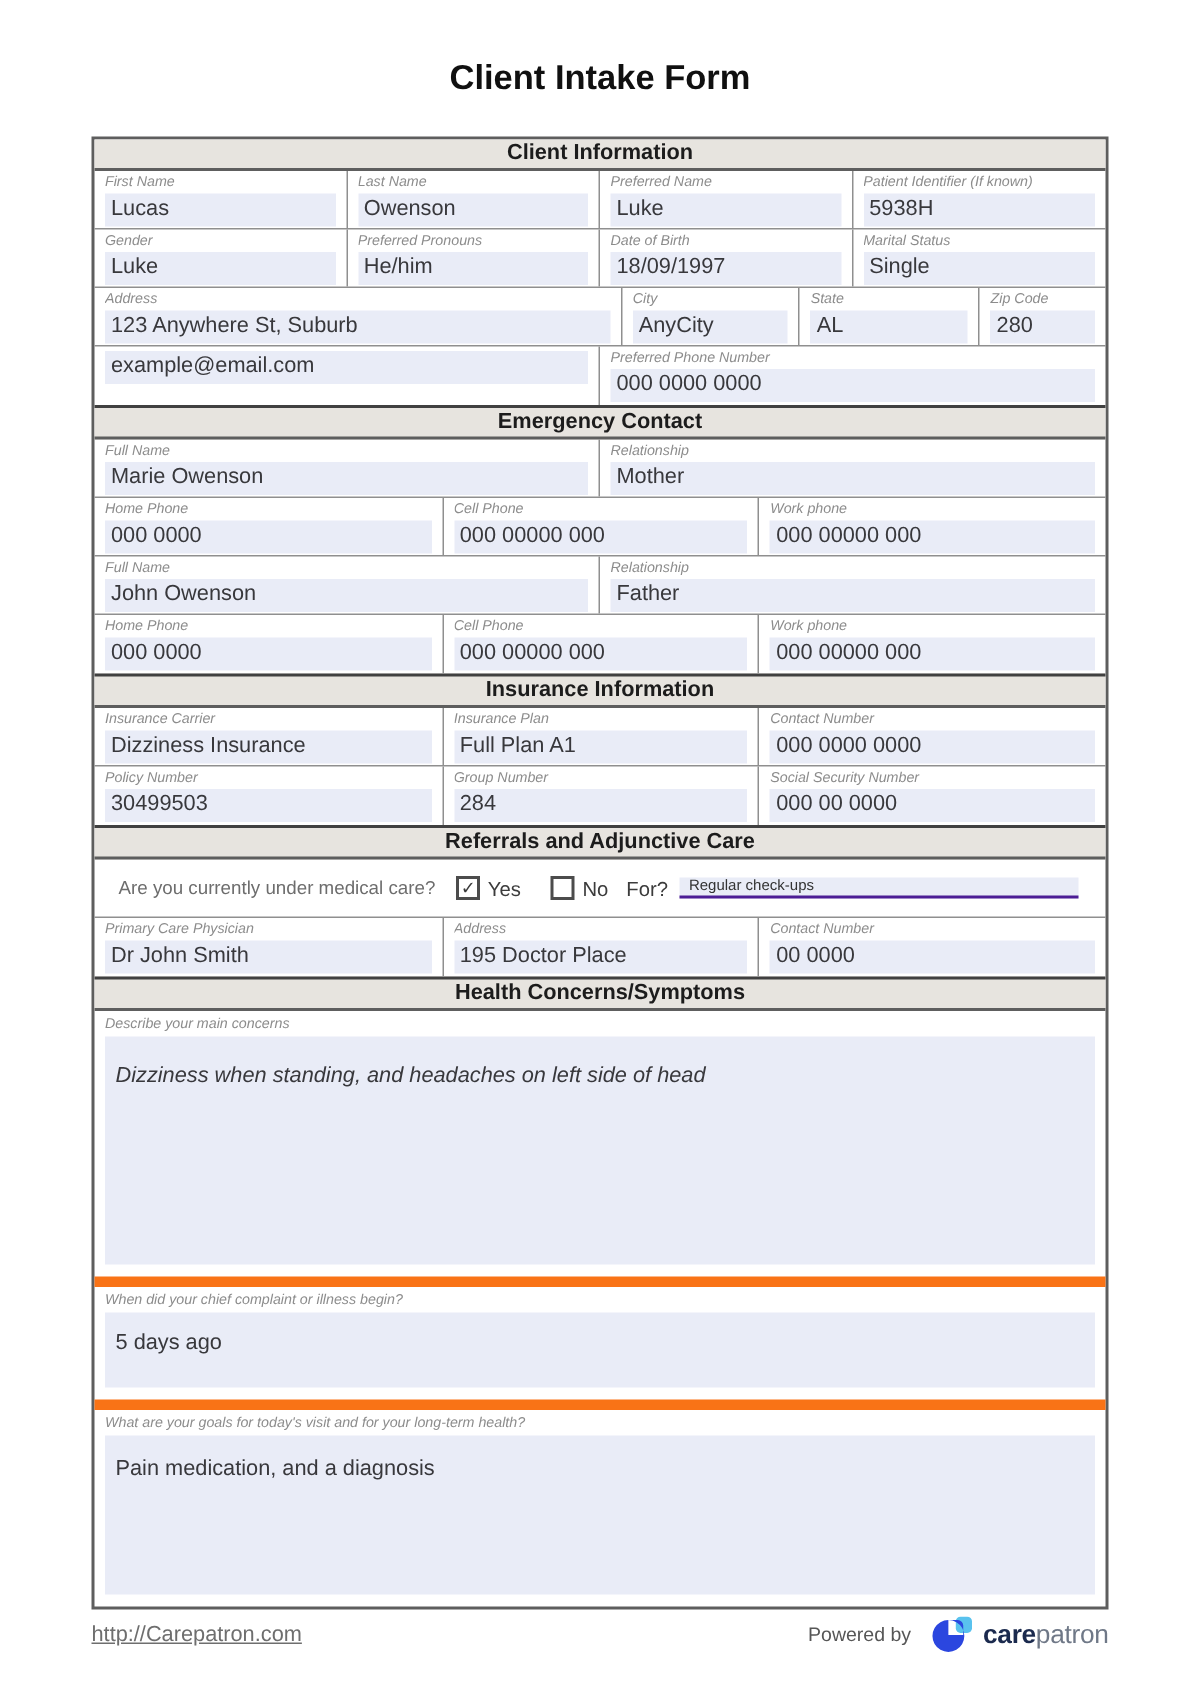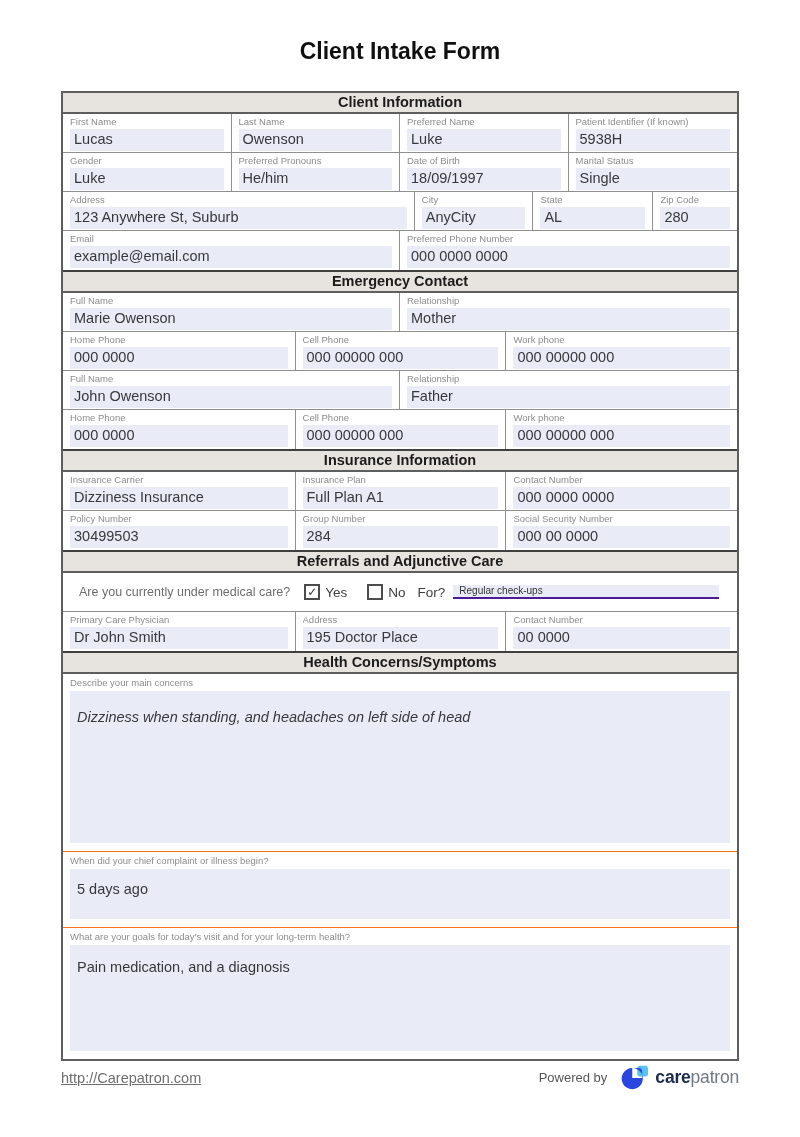--- a/index.html
+++ b/index.html
@@ -17,21 +17,21 @@
     padding: 1px 0 2px;
   }
   .form > .sec:first-child { border-top: none; }
 
   .row { display: flex; border-bottom: 1px solid #8f8f8f; height: 39px; }
   .row.pre-sec { border-bottom: none; }
 
   .cell { flex: none; border-right: 1px solid #8f8f8f; padding: 2px 7px 0 7px; overflow: hidden; }
   .cell:last-child { border-right: none; }
 
-  .lbl { font-size: 9.5px; color: #8c8c8c; line-height: 12px; white-space: nowrap; overflow: hidden; }
+  .lbl { font-size: 9.5px; color: #8c8c8c; line-height: 12px; white-space: nowrap; overflow: hidden; font-style: italic; }
   .val {
     display: block; background: var(--field-bg, #e9ecf7);
     font-size: 14.5px; color: #38383c; line-height: 19px;
     padding: 1px 4px 2px; margin-top: 1px; white-space: nowrap; overflow: hidden;
   }
 
   .c25 { width: 25%; }
   .ca1 { width: 52.2%; } .ca2 { width: 17.6%; } .ca3 { width: 17.8%; } .ca4 { width: 12.4%; }
   .ch  { width: 50%; }
   .ct1 { width: 34.5%; } .ct2 { width: 31.3%; } .ct3 { width: 34.2%; }
@@ -46,21 +46,21 @@
   }
   .cblbl { font-size: 13.5px; color: #3c3c3c; margin: 0 20px 0 5px; }
   .cblbl.last { margin-right: 12px; }
   .forlbl { font-size: 13.5px; color: #3c3c3c; margin-right: 8px; }
   .forfield {
     flex: 1; background: var(--field-bg, #e9ecf7); border-bottom: 2px solid #4c1d95;
     font-size: 10px; color: #333; padding: 0 6px 1px; white-space: nowrap; overflow: hidden;
   }
 
   
-  .block { border-bottom: 1px solid #f97316; padding: 3px 7px 8px 7px; }
+  .block { border-bottom: 7px solid #f97316; padding: 3px 7px 8px 7px; }
   .block.last { border-bottom: none; }
   .area { background: var(--field-bg, #e9ecf7); margin-top: 2px; padding: 2px 7px; }
   .area.tall1 { height: 152px; font-style: italic; } .area.tall1 .areaval { padding-top: 16px; }
   .area.tall2 { height: 50px;  } .area.tall2 .areaval { padding-top: 10px; }
   .area.tall3 { height: 106px; } .area.tall3 .areaval { padding-top: 12px; }
   .areaval { font-size: 14.5px; color: #38383c; }
 
   
   .footer { width: 678px; margin: 3px auto 0; display: flex; justify-content: space-between; align-items: center; }
   .link { font-size: 14.5px; color: #6e6e6e; text-decoration: underline; cursor: pointer; }
@@ -128,21 +128,20 @@
       <div class="lbl">State</div>
       <div class="val">AL</div>
     </div>
     <div class="cell ca4">
       <div class="lbl">Zip Code</div>
       <div class="val">280</div>
     </div>
   </div>
   <div class="row pre-sec">
     <div class="cell ch">
-      <div class="lbl">Email</div>
       <div class="val">example@email.com</div>
     </div>
     <div class="cell ch">
       <div class="lbl">Preferred Phone Number</div>
       <div class="val">000 0000 0000</div>
     </div>
   </div>
 
   <div class="sec">Emergency Contact</div>
   <div class="row">

